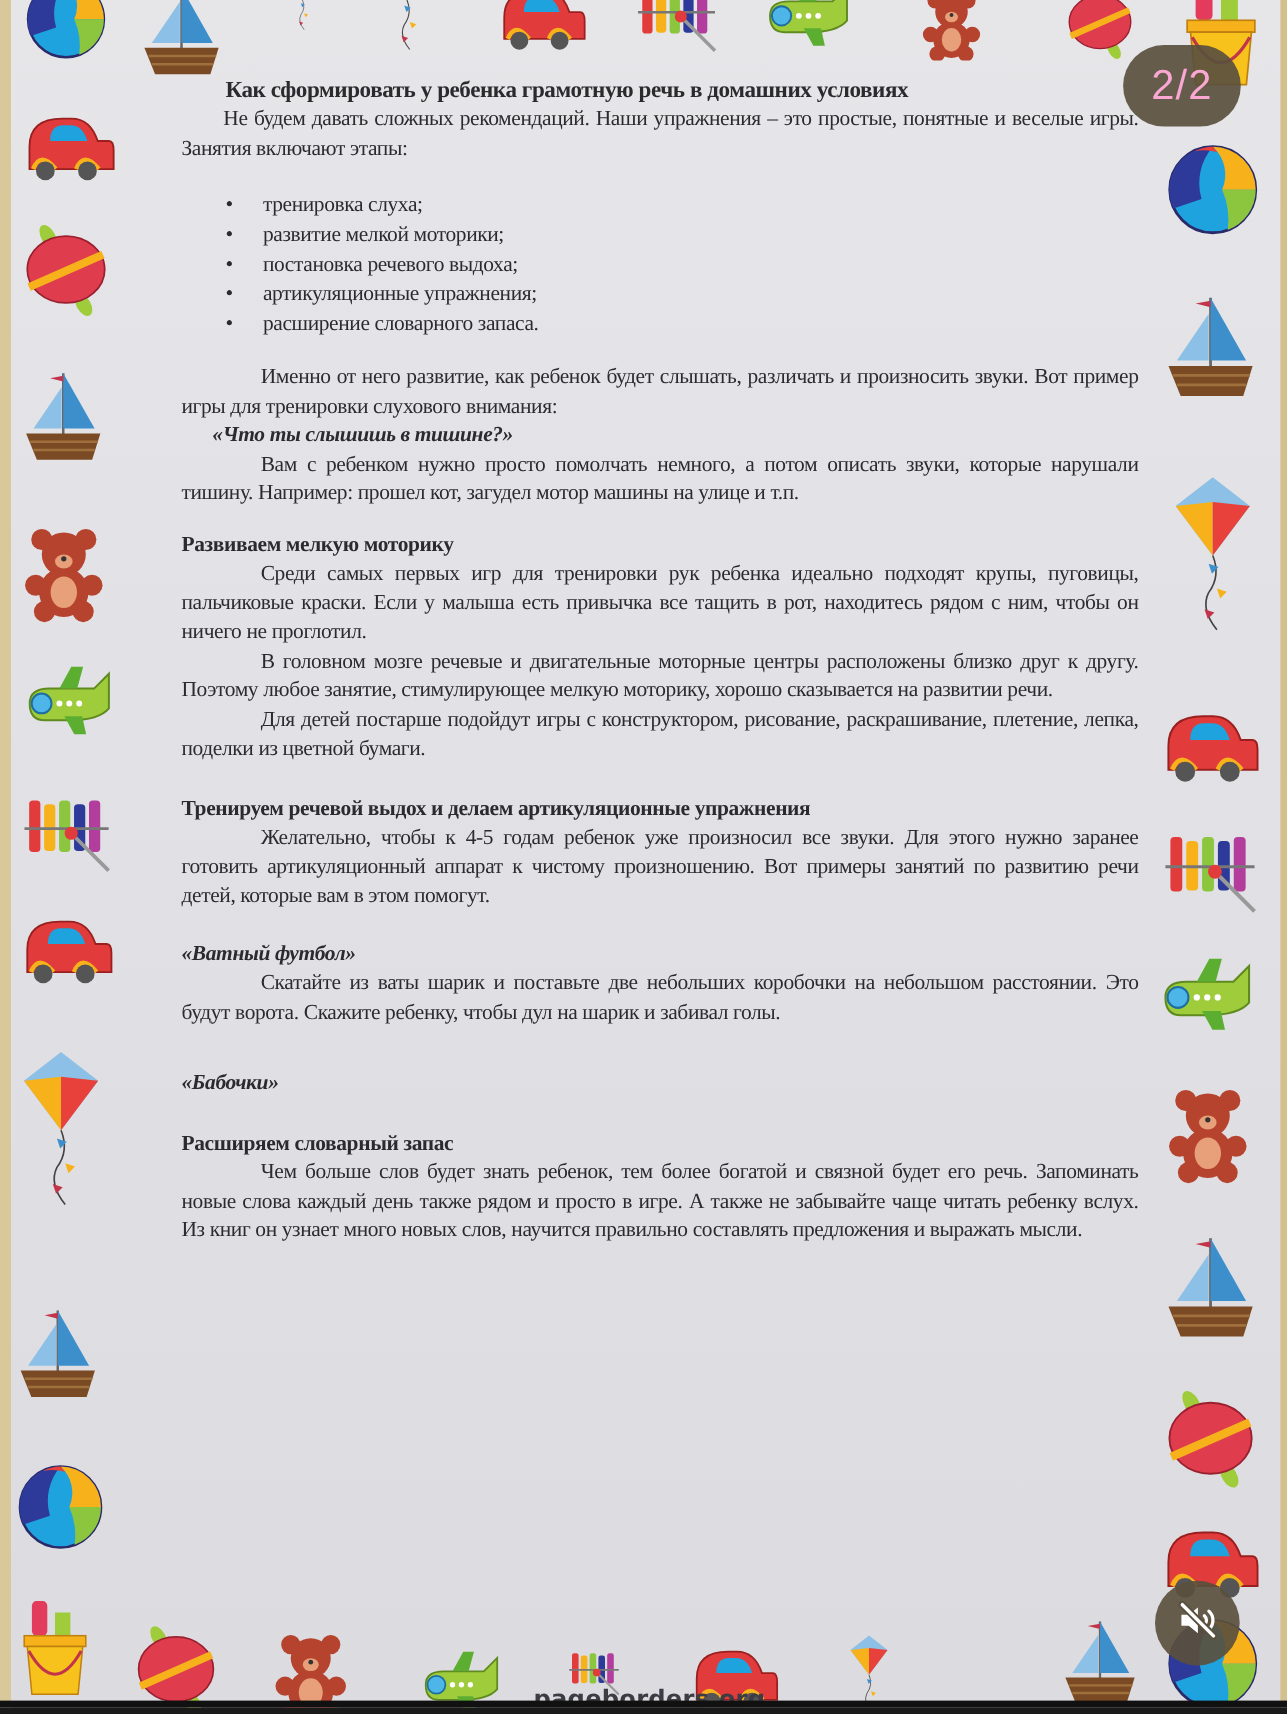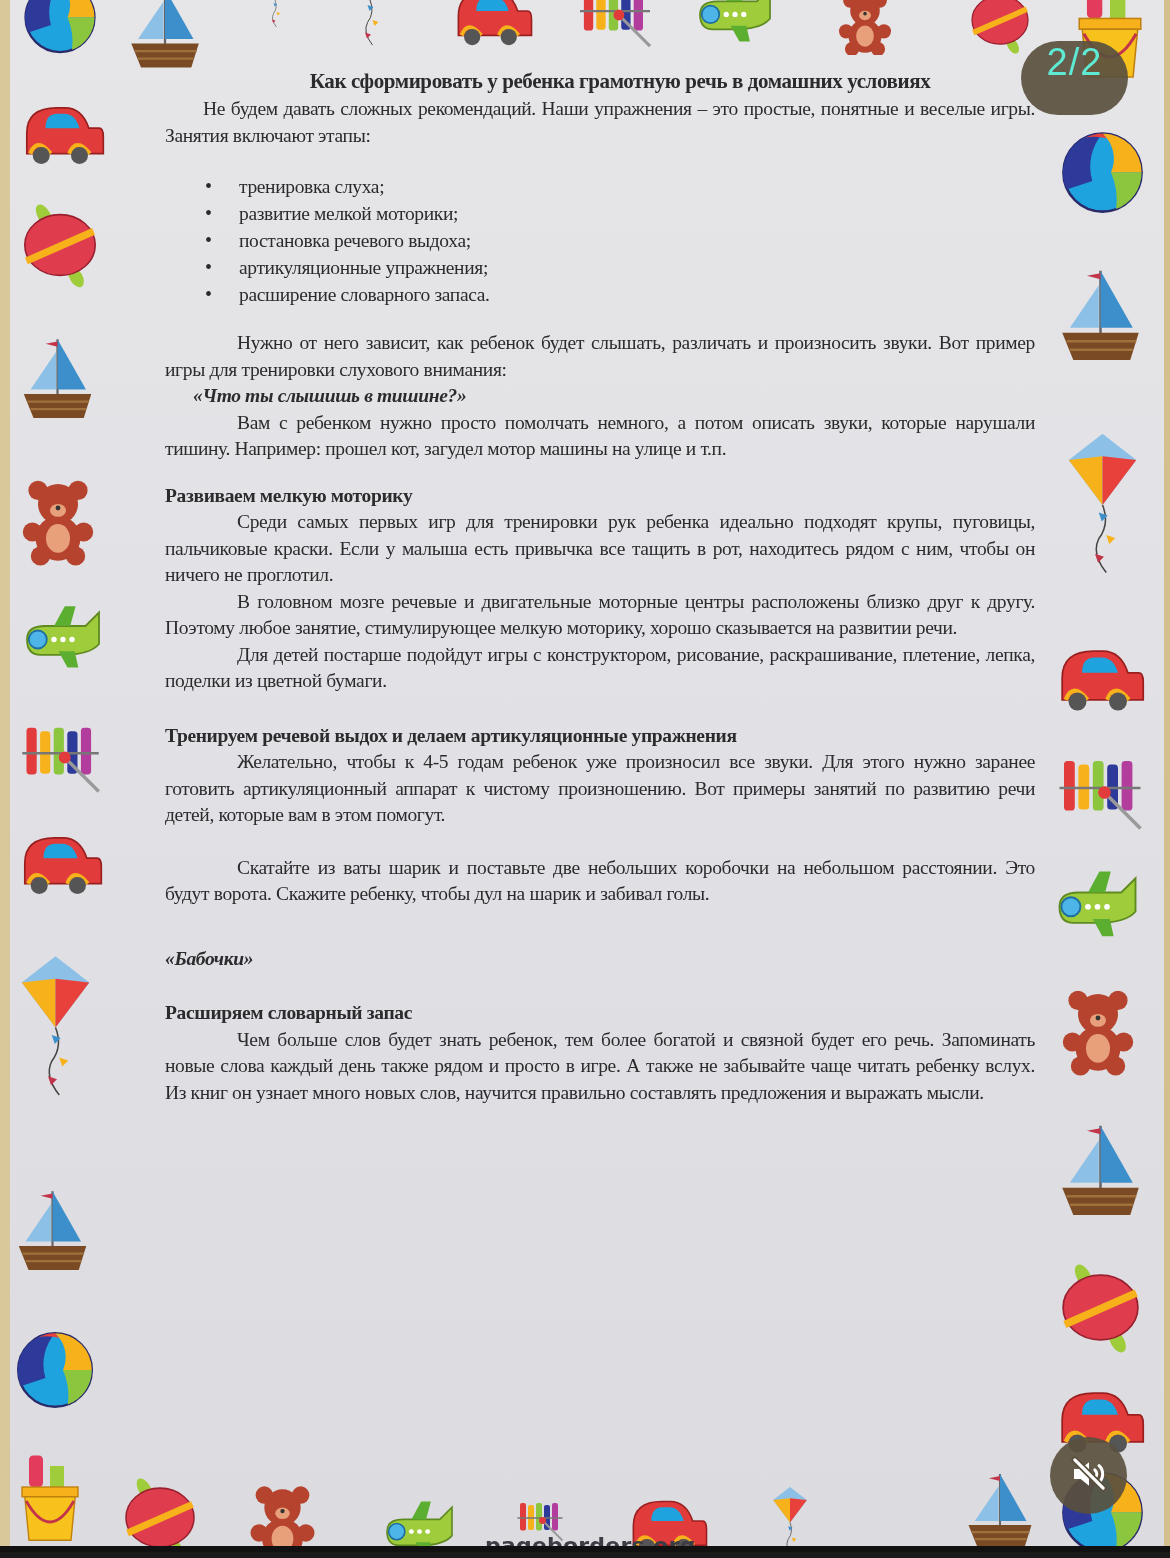--- a/index.html
+++ b/index.html
@@ -16,21 +16,21 @@
     .toy { position: absolute; }
     .toy svg { width: 100%; height: 100%; display: block; }
 
     .content {
       position: absolute; left: 165px; top: 66px; width: 870px;
       font-family: "Liberation Serif", "DejaVu Serif", serif;
       color: #2b2b2e; font-size: 19.5px; line-height: 26.5px;
       letter-spacing: -0.35px;
     }
     .title {
-      text-align: center; font-weight: bold; font-size: 21px; letter-spacing: -0.4px;
+      text-align: left; font-weight: bold; font-size: 21px; letter-spacing: -0.4px;
       margin-left: 40px; line-height: 30px;
     }
     .p { text-align: justify; }
     .indent { text-indent: 72px; }
     .lead { text-indent: 38px; }
     ul.bullets { list-style: none; margin: 24px 0 22px 40px; }
     ul.bullets li { position: relative; padding-left: 34px; line-height: 27px; }
     ul.bullets li::before { content: "•"; position: absolute; left: 0; top: 0; font-size: 20px; }
     .h { font-weight: bold; margin-top: 14px; }
     .h.first { margin-left: 40px; margin-top: 18px; }
@@ -40,22 +40,22 @@
     .gap-sm { height: 14px; }
 
     .watermark {
       position: absolute; left: 485px; top: 1533px; font-family: "DejaVu Sans", sans-serif;
       font-weight: bold; font-size: 22px; color: #3c3c44; letter-spacing: 0.2px;
     }
 
     .counter-pill {
       position: absolute; left: 1021px; top: 41px; width: 107px; height: 74px;
       border-radius: 37px; background: rgba(90, 80, 62, 0.92);
-      display: flex; align-items: flex-start; justify-content: center;
-      color: #5eead4; font-family: "Liberation Sans", sans-serif; font-size: 38px; letter-spacing: 1px;
+      display: flex; align-items: center; justify-content: center;
+      color: #f9a8d4; font-family: "Liberation Sans", sans-serif; font-size: 38px; letter-spacing: 1px;
     }
     .mute-button {
       position: absolute; left: 1050px; top: 1437px; width: 77px; height: 77px; border-radius: 50%;
       background: rgba(90, 80, 62, 0.92); display: flex; align-items: center; justify-content: center;
     }
     .mute-button svg { width: 40px; height: 40px; }
   </style>
 </head>
 <body>
 
@@ -478,33 +478,34 @@
     <div class="p lead">Не будем давать сложных рекомендаций. Наши упражнения – это простые, понятные и веселые игры. Занятия включают этапы:</div>
 
     <ul class="bullets">
       <li>тренировка слуха;</li>
       <li>развитие мелкой моторики;</li>
       <li>постановка речевого выдоха;</li>
       <li>артикуляционные упражнения;</li>
       <li>расширение словарного запаса.</li>
     </ul>
 
-    <div class="p indent">Нужно от него зависит, как ребенок будет слышать, различать и произносить звуки. Вот пример игры для тренировки слухового внимания:</div>
+    <div class="p indent">Именно от него развитие, как ребенок будет слышать, различать и произносить звуки. Вот пример игры для тренировки слухового внимания:</div>
     <div class="game indented">«Что ты слышишь в тишине?»</div>
     <div class="p indent">Вам с ребенком нужно просто помолчать немного, а потом описать звуки, которые нарушали тишину. Например: прошел кот, загудел мотор машины на улице и т.п.</div>
 
     <div class="h" style="margin-top:20px">Развиваем мелкую моторику</div>
     <div class="p indent">Среди самых первых игр для тренировки рук ребенка идеально подходят крупы, пуговицы, пальчиковые краски. Если у малыша есть привычка все тащить в рот, находитесь рядом с ним, чтобы он ничего не проглотил.</div>
     <div class="p indent">В головном мозге речевые и двигательные моторные центры расположены близко друг к другу. Поэтому любое занятие, стимулирующее мелкую моторику, хорошо сказывается на развитии речи.</div>
     <div class="p indent">Для детей постарше подойдут игры с конструктором, рисование, раскрашивание, плетение, лепка, поделки из цветной бумаги.</div>
 
     <div class="h" style="margin-top:28px">Тренируем речевой выдох и делаем артикуляционные упражнения</div>
     <div class="p indent">Желательно, чтобы к 4-5 годам ребенок уже произносил все звуки. Для этого нужно заранее готовить артикуляционный аппарат к чистому произношению. Вот примеры занятий по развитию речи детей, которые вам в этом помогут.</div>
 
     <div class="gap"></div>
+    <div class="game">«Ватный футбол»</div>
     <div class="p indent">Скатайте из ваты шарик и поставьте две небольших коробочки на небольшом расстоянии. Это будут ворота. Скажите ребенку, чтобы дул на шарик и забивал голы.</div>
 
     <div class="gap-sm"></div>
     <div class="game" style="margin-top:24px">«Бабочки»</div>
 
     <div class="h" style="margin-top:28px">Расширяем словарный запас</div>
     <div class="p indent">Чем больше слов будет знать ребенок, тем более богатой и связной будет его речь. Запоминать новые слова каждый день также рядом и просто в игре. А также не забывайте чаще читать ребенку вслух. Из книг он узнает много новых слов, научится правильно составлять предложения и выражать мысли.</div>
   </div>
 
   <div class="watermark">pageborders.org</div>

